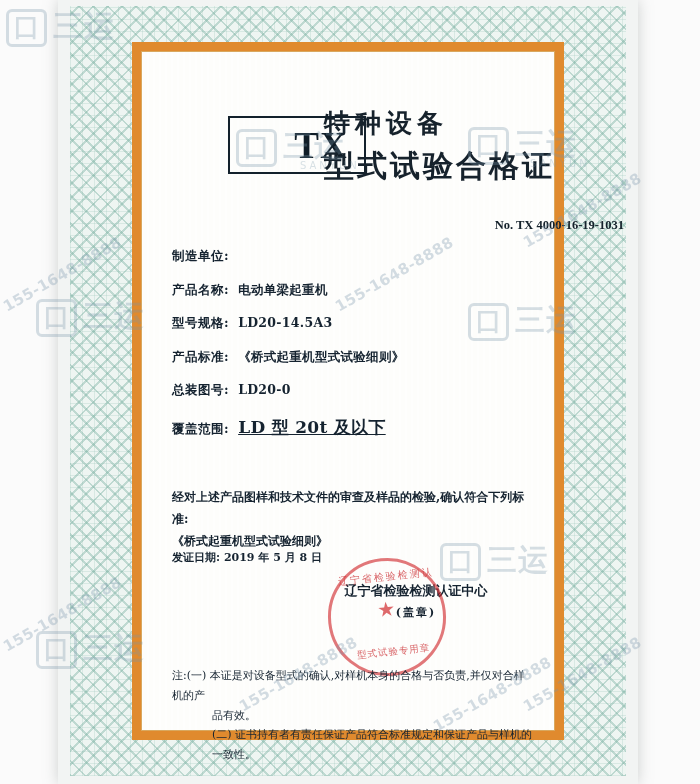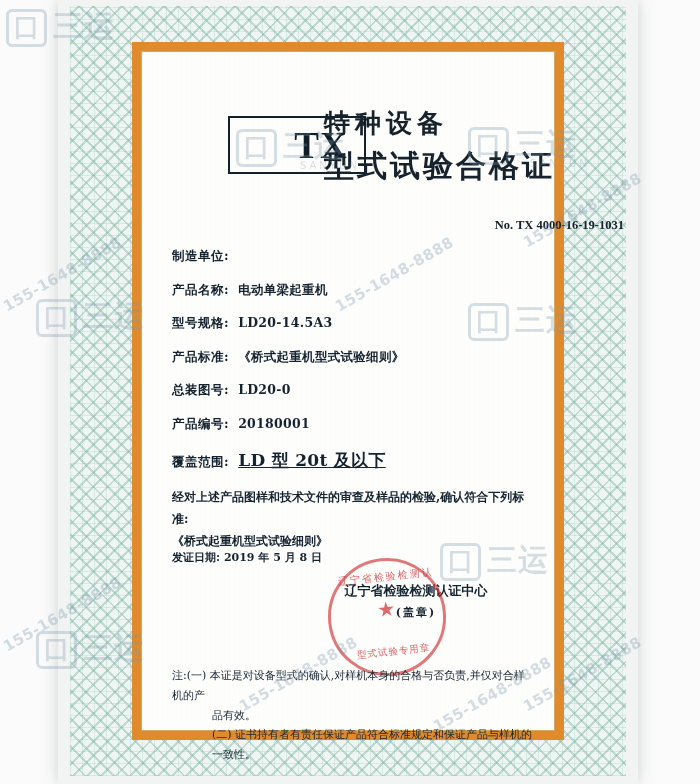--- a/index.html
+++ b/index.html
@@ -335,24 +335,20 @@
           <span class="field-label">型号规格:</span>
           <span class="field-value">LD20-14.5A3</span>
         </div>
         <div class="field-row">
           <span class="field-label">产品标准:</span>
           <span class="field-value">《桥式起重机型式试验细则》</span>
         </div>
         <div class="field-row">
           <span class="field-label">总装图号:</span>
           <span class="field-value">LD20-0</span>
-        </div>
-        <div class="field-row">
-          <span class="field-label">产品编号:</span>
-          <span class="field-value">20180001</span>
         </div>
         <div class="field-row wide">
           <span class="field-label">覆盖范围:</span>
           <span class="field-value">LD 型 20t 及以下</span>
         </div>
       </div>
 
       <div id="statement">
         <span>经对上述产品图样和技术文件的审查及样品的检验,确认符合下列标准:</span><br>
         <span>《桥式起重机型式试验细则》</span>

